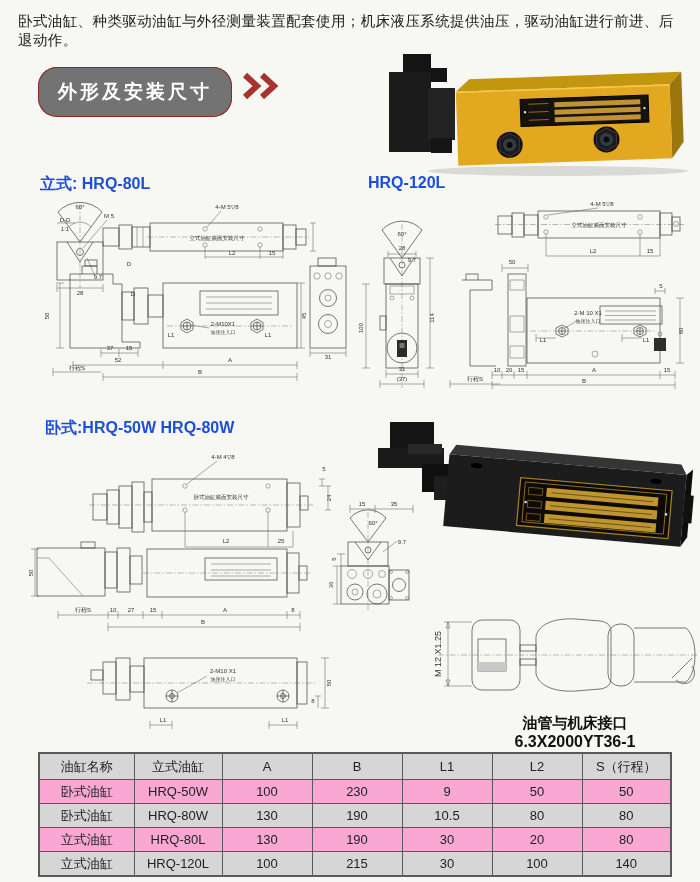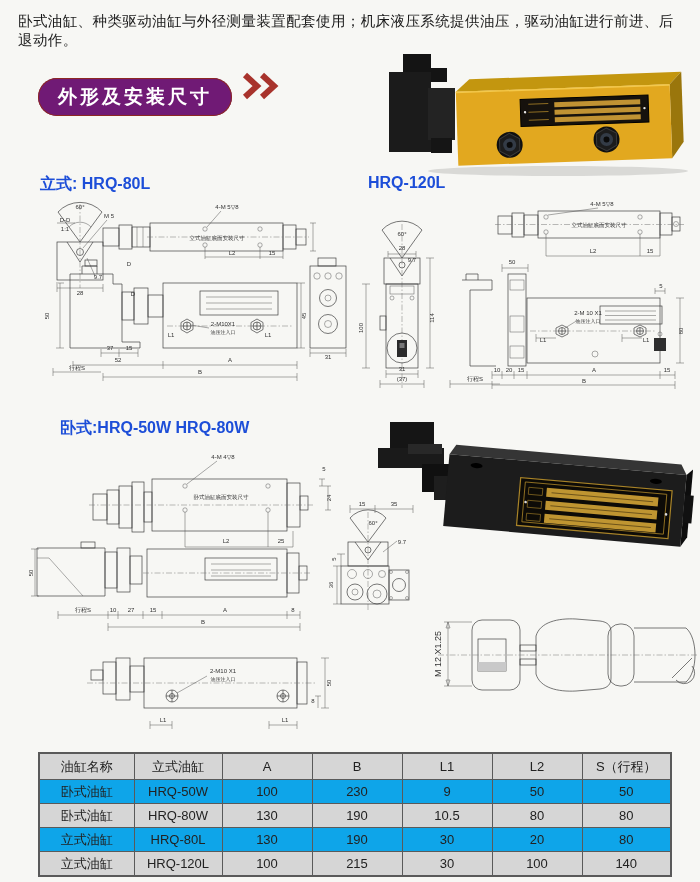--- a/index.html
+++ b/index.html
@@ -1,33 +1,33 @@
 <!DOCTYPE html>
 <html><head>
 <meta charset="utf-8">
 <style>
   html,body{margin:0;padding:0;}
   body{width:700px;height:882px;position:relative;background:#f7f7f4;
        font-family:"Liberation Sans","DejaVu Sans",sans-serif;color:#1c1c1c;overflow:hidden;}
   .abs{position:absolute;}
   .intro{left:18px;top:12px;width:670px;font-size:14.5px;letter-spacing:.4px;color:#1a1a1a;}
-  .badge{left:38px;top:78px;width:194px;height:38px;background:#701a75;border-radius:19px;
+  .badge{left:38px;top:67px;width:194px;height:50px;background:#737373;border-radius:19px;
          color:#fff;font-size:19px;font-weight:bold;letter-spacing:3px;
          display:flex;align-items:center;justify-content:center;box-shadow:0 0 0 1px #8e2823 inset;}
   .sec-title{font-size:16px;font-weight:bold;color:#1d4ed8;}
   .cap{width:230px;text-align:center;font-weight:bold;color:#111;}
   .cap .l1{font-size:15px;}
   .cap .l2{font-size:16px;}
   svg text{font-family:"Liberation Sans","DejaVu Sans",sans-serif;}
   .ln{stroke:#3f3f3f;stroke-width:.7;fill:none;}
   .lt{stroke:#5a5a5a;stroke-width:.5;fill:none;}
   .cl{stroke:#777;stroke-width:.5;fill:none;stroke-dasharray:6 2 1.5 2;}
   .dm{stroke:#555;stroke-width:.5;fill:none;}
   table.spec{position:absolute;left:38px;top:752px;width:632px;border-collapse:collapse;
-             table-layout:fixed;border:2px solid #5a5a5a;font-size:13px;background:#0ea5e9;}
+             table-layout:fixed;border:2px solid #5a5a5a;font-size:13px;background:#f9a8d4;}
   table.spec th,table.spec td{border:1px solid #5a5a5a;text-align:center;padding:0;
              font-weight:normal;color:#222;}
   table.spec th{height:25px;background:#d6d6d6;}
   table.spec td{height:23px;}
   table.spec tr.alt td{background:#d6d6d6;}
 </style>
 </head>
 <body>
 
 <div class="abs intro">卧式油缸、种类驱动油缸与外径测量装置配套使用；机床液压系统提供油压，驱动油缸进行前进、后退动作。</div>
@@ -262,21 +262,21 @@
     <text x="147" y="176" font-size="6" text-anchor="middle" fill="#333">10</text>
     <text x="159" y="176" font-size="6" text-anchor="middle" fill="#333">20</text>
     <text x="171" y="176" font-size="6" text-anchor="middle" fill="#333">15</text>
     <text x="244" y="176" font-size="6" text-anchor="middle" fill="#333">A</text>
     <text x="317" y="176" font-size="6" text-anchor="middle" fill="#333">15</text>
     <text x="234" y="187" font-size="6" text-anchor="middle" fill="#333">B</text>
     <text x="333" y="135" font-size="6" text-anchor="middle" fill="#333" transform="rotate(-90 333 135)">80</text>
     <text x="311" y="92" font-size="6" text-anchor="middle" fill="#333">5</text>
   </svg>
 
-<div class="abs sec-title" style="left:60px;top:418px;">卧式:HRQ-50W  HRQ-80W</div>
+<div class="abs sec-title" style="left:45px;top:418px;">卧式:HRQ-50W  HRQ-80W</div>
 
 <svg class="abs" style="left:25px;top:446px;" width="435" height="300" viewBox="0 0 435 300">
 
   <rect class="ln" x="68" y="48" width="14" height="26"></rect>
   <rect class="ln" x="82" y="44" width="12" height="34"></rect>
   <rect class="ln" x="94" y="40" width="13" height="42"></rect>
   <rect class="ln" x="107" y="36" width="12" height="50"></rect>
   <rect class="ln" x="119" y="46" width="8" height="30"></rect>
   <rect class="ln" x="127" y="33" width="135" height="52"></rect>
   <rect class="ln" x="262" y="37" width="13" height="44"></rect>
@@ -420,20 +420,22 @@
   <path class="ln" d="M106,44 C110,30 128,26 146,27 L170,29 C178,30 181,34 181,40 L181,86 C181,92 178,96 170,97 L146,99 C128,100 110,96 106,82 Z"></path>
   <rect class="ln" x="178" y="32" width="26" height="62" rx="12"></rect>
   <path class="ln" d="M204,36 H256 M204,90 H256"></path>
   <path class="ln" d="M256,36 C268,46 268,80 256,90"></path>
   <path class="ln" d="M246,88 A10 10 0 0 0 262,74 M242,86 L262,66"></path>
   <path class="cl" d="M8,63 H268"></path>
 <text x="11" y="62" font-size="9" text-anchor="middle" fill="#333" transform="rotate(-90 11 62)">M 12 X1.25</text>
   </svg>
 
 <div class="abs cap" style="left:460px;top:714px;">
+  <div class="l1">油管与机床接口</div>
+  <div class="l2">6.3X2000YT36-1</div>
 </div>
 
 <table class="spec">
   <colgroup>
     <col style="width:95px">
       <col style="width:88px">
       <col style="width:90px">
     <col style="width:90px">
       <col style="width:90px">
       <col style="width:90px">

